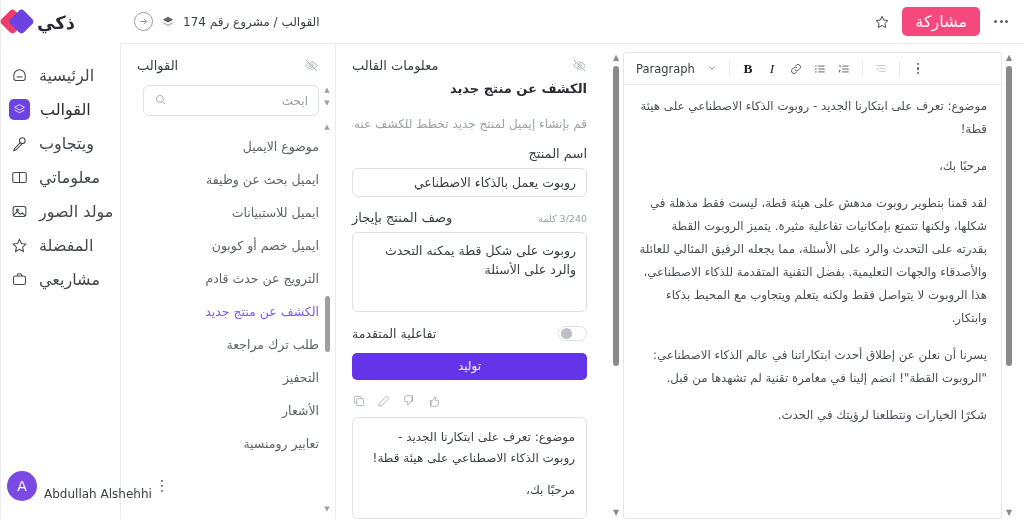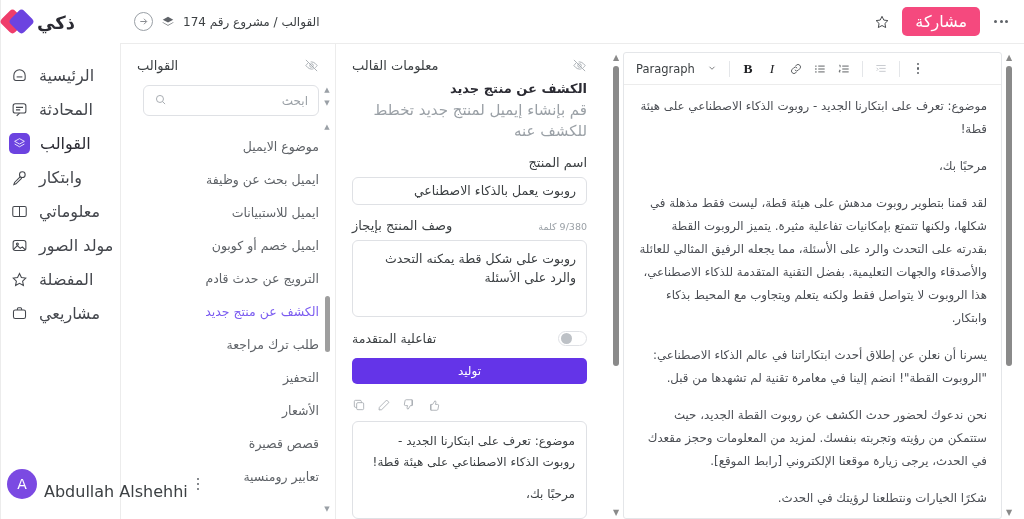--- a/index.html
+++ b/index.html
@@ -50,21 +50,21 @@
   .user-row {
     margin-top: auto; margin-bottom: 18px;
     display: flex; flex-direction: row-reverse; align-items: center; gap: 7px;
     padding: 0 8px 0 6px;
   }
   .avatar {
     width: 30px; height: 30px; border-radius: 50%; background: #7b4ae2;
     color: #fff; font-size: 14px; display: flex; align-items: center; justify-content: center;
     flex: 0 0 30px; font-weight: 500;
   }
-  .user-name { font-size: 16px; color: #3c4043; white-space: nowrap; direction: ltr; margin-top: 15px; }
+  .user-name { font-size: 12px; color: #3c4043; white-space: nowrap; direction: ltr; margin-top: 15px; }
   .kebab-v { display: flex; flex-direction: column; gap: 2.5px; cursor: pointer; padding: 2px; }
   .kebab-v i { width: 2.5px; height: 2.5px; border-radius: 50%; background: #5f6368; display: block; }
 
   
   .main { flex: 1 1 auto; height: 519px; display: flex; flex-direction: column; min-width: 0; }
 
   
   .topbar {
     height: 44px; flex: 0 0 44px; border-bottom: 1px solid #ececec;
     display: flex; flex-direction: row-reverse; align-items: center;
@@ -130,21 +130,21 @@
   .sb-thumb { position: absolute; width: 5px; left: 3.5px; background: #9e9e9e; border-radius: 3px; }
 
   
   .form-panel {
     width: 268px; flex: 0 0 268px; border-left: 1px solid #ececec;
     display: flex; flex-direction: column; padding: 0 0 0 0; min-height: 0;
     background: #fff; overflow: hidden;
   }
   .form-inner { padding: 14px 16px 0 16px; display: flex; flex-direction: column; min-height: 0; }
   .tpl-name { font-size: 13px; font-weight: 700; color: #2b2b33; text-align: right; margin-top: 8px; }
-  .tpl-desc { font-size: 15px; color: #9aa0a6; margin-top: 4px; line-height: 1.4; }
+  .tpl-desc { font-size: 12px; color: #9aa0a6; margin-top: 20px; line-height: 1.4; }
   .field-label { font-size: 13px; color: #3c4043; text-align: right; margin-top: 13px; }
   .label-row { display: flex; flex-direction: row-reverse; align-items: baseline; justify-content: space-between; margin-top: 13px; }
   .word-count { font-size: 9.5px; color: #9aa0a6; direction: rtl; }
   .txt-input, .txt-area {
     width: 100%; border: 1px solid #dfe1e5; border-radius: 6px;
     font-family: inherit; font-size: 12.5px; color: #3c4043;
     text-align: right; direction: rtl; outline: none; background: #fff; margin-top: 7px;
   }
   .txt-input { height: 30px; padding: 0 10px; }
   .txt-area { height: 82px; padding: 8px 10px; line-height: 1.55; resize: none; }
@@ -225,47 +225,37 @@
     <nav class="nav">
       <div class="nav-item">
         <span class="nav-ico">
           <svg viewBox="0 0 24 24">
               <path d="M4 16v-4a8 8 0 0116 0v4a3 3 0 01-3 3H7a3 3 0 01-3-3z"></path>
               <path d="M8 14h8"></path>
             </svg>
         </span>
         <span class="nav-label">الرئيسية</span>
       </div>
-      <div class="nav-item">
-        <span class="nav-ico">
-          <svg viewBox="0 0 24 24">
-              <rect x="3" y="4" width="18" height="13" rx="3"></rect>
-              <path d="M8 21l4-4"></path>
-              <path d="M7 9h10M7 12.5h6"></path>
-            </svg>
-        </span>
-        <span class="nav-label">المحادثة</span>
-      </div>
       <div class="nav-item active">
         <span class="nav-ico">
           <svg viewBox="0 0 24 24">
               <path d="M12 3l9 5-9 5-9-5 9-5z"></path>
               <path d="M3 13l9 5 9-5"></path>
             </svg>
         </span>
         <span class="nav-label">القوالب</span>
       </div>
       <div class="nav-item">
         <span class="nav-ico">
           <svg viewBox="0 0 24 24">
               <circle cx="16" cy="8" r="4"></circle>
               <path d="M13.2 10.8L5 19l-1 3 3-1 8.2-8.2"></path>
             </svg>
         </span>
-        <span class="nav-label">وابتكار</span>
+        <span class="nav-label">ويتجاوب</span>
       </div>
       <div class="nav-item">
         <span class="nav-ico">
           <svg viewBox="0 0 24 24">
               <rect x="2.5" y="5" width="19" height="14" rx="2"></rect>
               <path d="M12 5v14"></path>
             </svg>
         </span>
         <span class="nav-label">معلوماتي</span>
       </div>
@@ -375,21 +365,20 @@
         <div class="tpl-list">
           <div class="tpl-item">موضوع الايميل</div>
           <div class="tpl-item">ايميل بحث عن وظيفة</div>
           <div class="tpl-item">ايميل للاستبيانات</div>
           <div class="tpl-item">ايميل خصم أو كوبون</div>
           <div class="tpl-item">الترويج عن حدث قادم</div>
           <div class="tpl-item active">الكشف عن منتج جديد</div>
           <div class="tpl-item">طلب ترك مراجعة</div>
           <div class="tpl-item">التحفيز</div>
           <div class="tpl-item">الأشعار</div>
-          <div class="tpl-item">قصص قصيرة</div>
           <div class="tpl-item">تعابير رومنسية</div>
 
           <div class="sb" style="top:0;right:2px;bottom:6px;">
             <span class="arrw">▲</span>
             <div class="sb-track">
               <div class="sb-thumb" style="top:44%;height:56px;"></div>
             </div>
             <span class="arrw">▼</span>
           </div>
         </div>
@@ -409,21 +398,21 @@
           </div>
 
           <div class="tpl-name">الكشف عن منتج جديد</div>
           <div class="tpl-desc">قم بإنشاء إيميل لمنتج جديد تخطط للكشف عنه</div>
 
           <div class="field-label">اسم المنتج</div>
           <input class="txt-input" type="text" value="روبوت يعمل بالذكاء الاصطناعي" style="">
 
           <div class="label-row">
             <span class="field-label" style="margin-top:0;">وصف المنتج بإيجاز</span>
-            <span class="word-count">9/380 كلمة</span>
+            <span class="word-count">3/240 كلمة</span>
           </div>
           <textarea class="txt-area" style="">روبوت على شكل قطة يمكنه التحدث والرد على الأسئلة</textarea>
 
           <div class="adv-row">
             <span class="adv-label">تفاعلية المتقدمة</span>
             <span class="toggle">
                 <i></i>
               </span>
           </div>
 
@@ -519,21 +508,20 @@
                     <i></i>
                   </span>
               </span>
             </div>
 
             <div class="ed-body">
               <p>موضوع: تعرف على ابتكارنا الجديد - روبوت الذكاء الاصطناعي على هيئة قطة!</p>
               <p>مرحبًا بك،</p>
               <p>لقد قمنا بتطوير روبوت مدهش على هيئة قطة، ليست فقط مذهلة في شكلها، ولكنها تتمتع بإمكانيات تفاعلية مثيرة. يتميز الروبوت القطة بقدرته على التحدث والرد على الأسئلة، مما يجعله الرفيق المثالي للعائلة والأصدقاء والجهات التعليمية. بفضل التقنية المتقدمة للذكاء الاصطناعي، هذا الروبوت لا يتواصل فقط ولكنه يتعلم ويتجاوب مع المحيط بذكاء وابتكار.</p>
               <p>يسرنا أن نعلن عن إطلاق أحدث ابتكاراتنا في عالم الذكاء الاصطناعي: "الروبوت القطة"! انضم إلينا في مغامرة تقنية لم تشهدها من قبل.</p>
-              <p>نحن ندعوك لحضور حدث الكشف عن روبوت القطة الجديد، حيث ستتمكن من رؤيته وتجربته بنفسك. لمزيد من المعلومات وحجز مقعدك في الحدث، يرجى زيارة موقعنا الإلكتروني [رابط الموقع].</p>
               <p>شكرًا الخيارات ونتطلعنا لرؤيتك في الحدث.</p>
 
             </div>
           </div>
 
           <div class="vscroll">
             <span class="arrw">▲</span>
             <div class="trk">
               <div class="thmb" style="top:4px;height:300px;"></div>
             </div>

